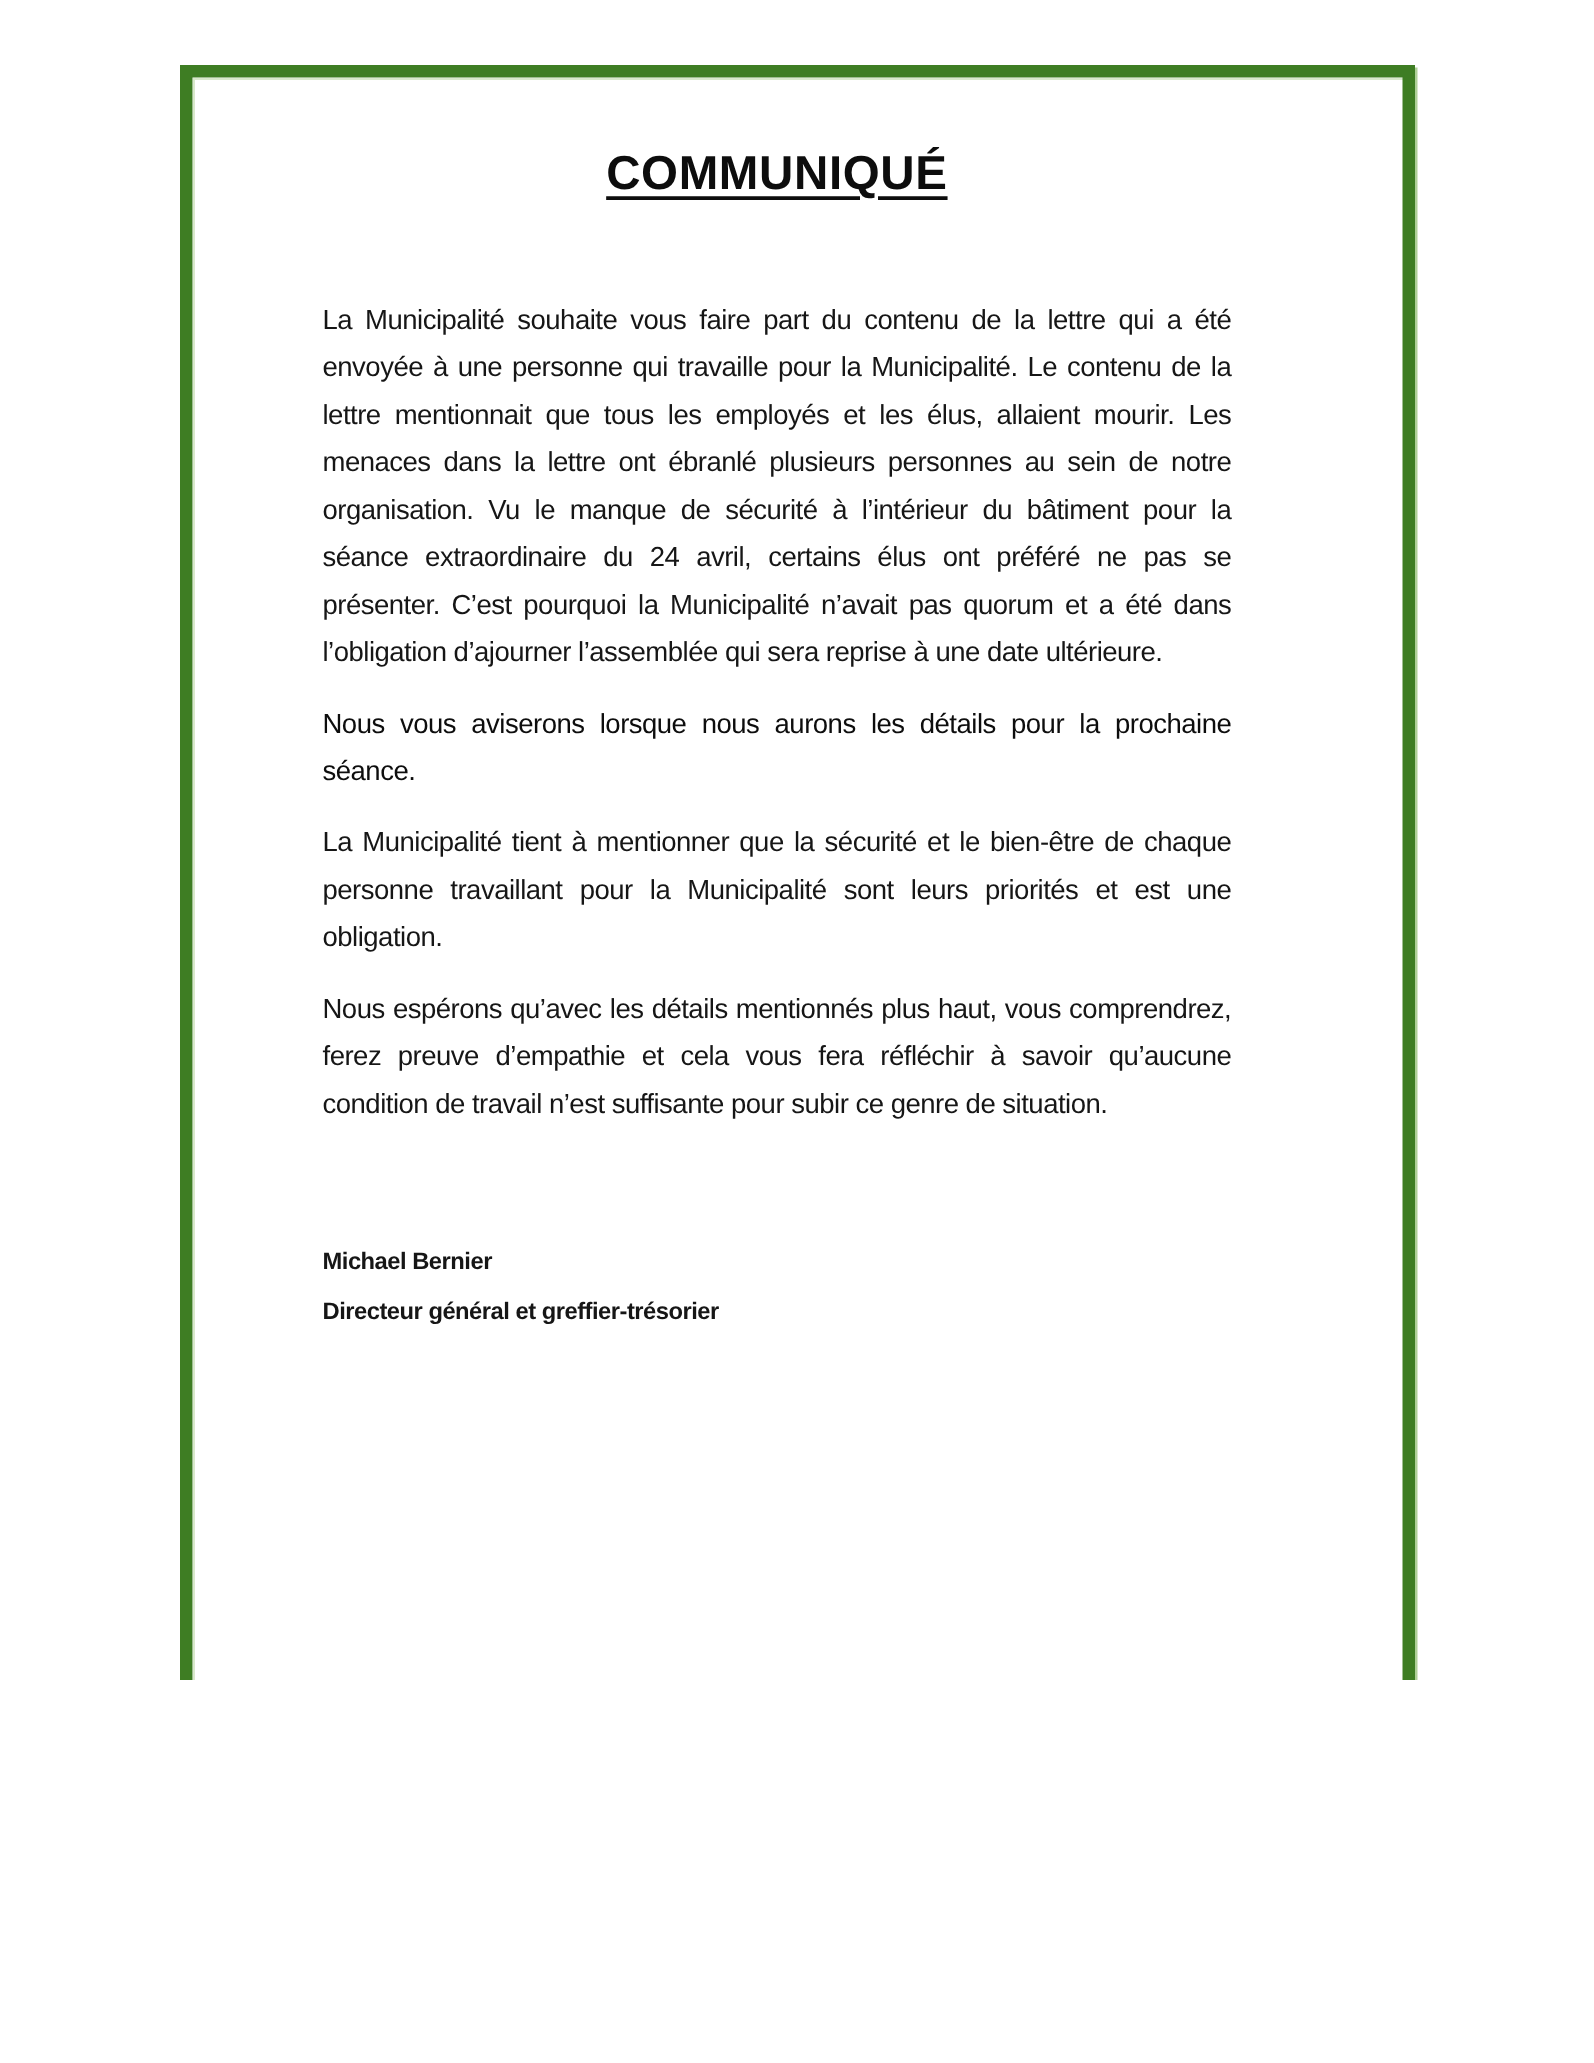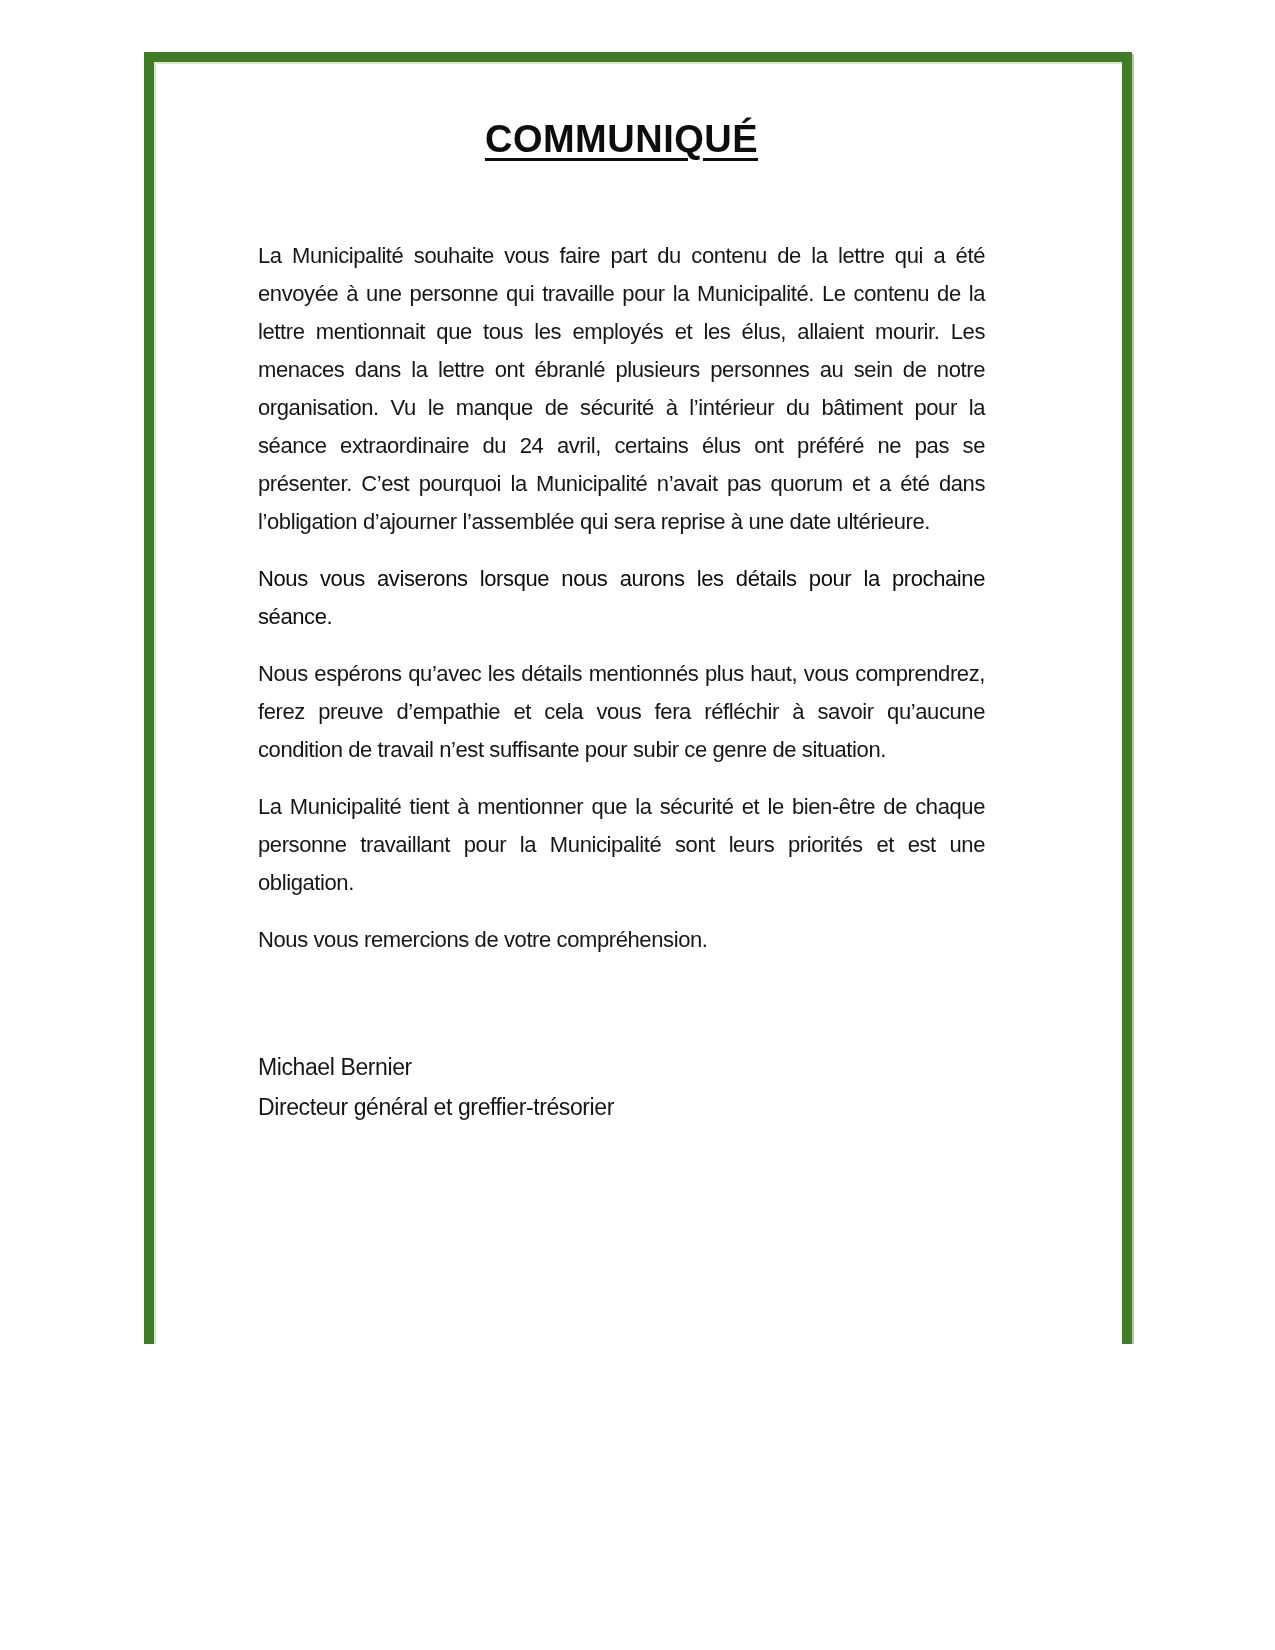--- a/index.html
+++ b/index.html
@@ -52,47 +52,47 @@
     letter-spacing: -0.4px;
     text-align: justify;
     color: #161616;
   }
   .para.bold {
     font-weight: normal;
     color: #0d0d0d;
   }
   .signature {
     margin-top: 88px;
-    font-size: 23px;
+    font-size: 19px;
     line-height: 40px;
     letter-spacing: -0.4px;
     color: #161616;
+    font-weight: bold;
   }
   .signature div { margin: 0; }
 </style>
 </head>
 <body>
 
 <div class="page">
 
   <div class="frame"></div>
 
   <div class="content">
 
     <h1 class="doc-title">COMMUNIQUÉ</h1>
 
     <p class="para">La Municipalité souhaite vous faire part du contenu de la lettre qui a été envoyée à une personne qui travaille pour la Municipalité. Le contenu de la lettre mentionnait que tous les employés et les élus, allaient mourir. Les menaces dans la lettre ont ébranlé plusieurs personnes au sein de notre organisation. Vu le manque de sécurité à l’intérieur du bâtiment pour la séance extraordinaire du 24 avril, certains élus ont préféré ne pas se présenter. C’est pourquoi la Municipalité n’avait pas quorum et a été dans l’obligation d’ajourner l’assemblée qui sera reprise à une date ultérieure.</p>
 
     <p class="para bold">Nous vous aviserons lorsque nous aurons les détails pour la prochaine séance.</p>
 
+    <p class="para">La Municipalité tient à mentionner que la sécurité et le bien-être de chaque personne travaillant pour la Municipalité sont leurs priorités et est une obligation.</p>
+
     <p class="para">Nous espérons qu’avec les détails mentionnés plus haut, vous comprendrez, ferez preuve d’empathie et cela vous fera réfléchir à savoir qu’aucune condition de travail n’est suffisante pour subir ce genre de situation.</p>
 
-    <p class="para">La Municipalité tient à mentionner que la sécurité et le bien-être de chaque personne travaillant pour la Municipalité sont leurs priorités et est une obligation.</p>
-
-    <p class="para">Nous vous remercions de votre compréhension.</p>
 
     <div class="signature">
       <div>Michael Bernier</div>
       <div>Directeur général et greffier-trésorier</div>
     </div>
 
   </div>
 
 </div>
 

